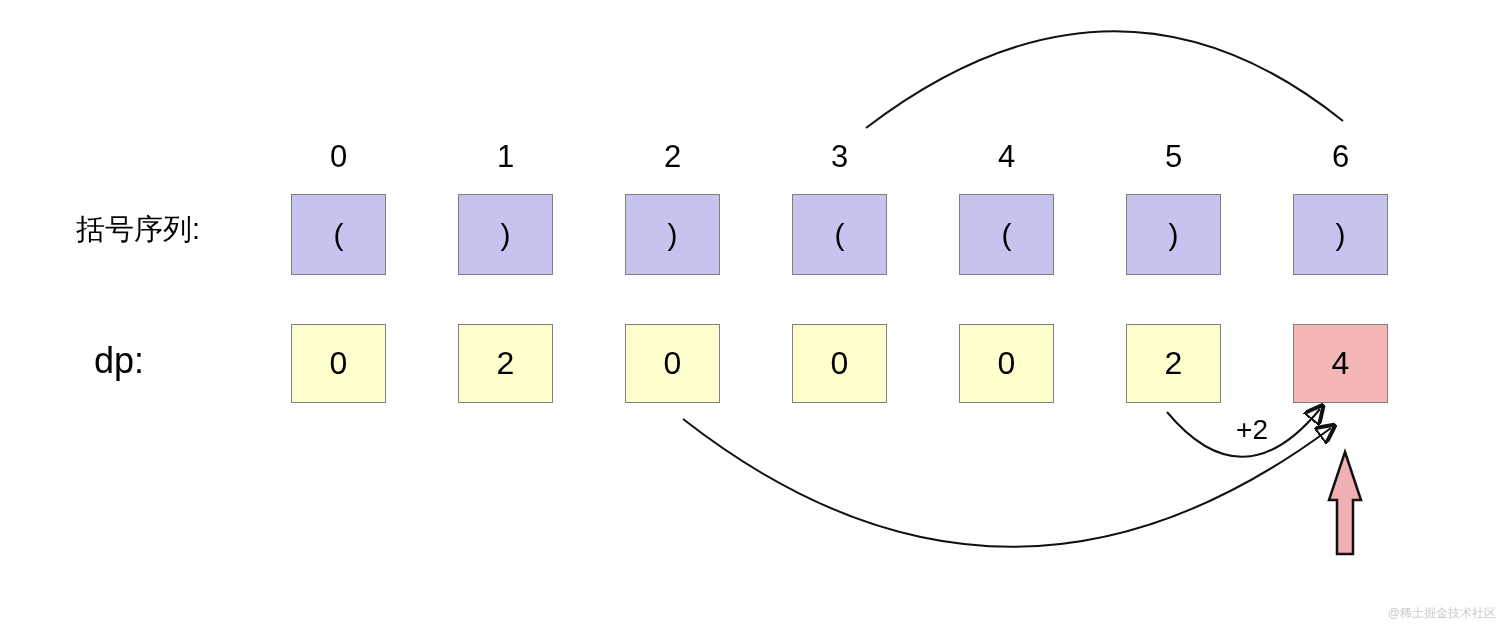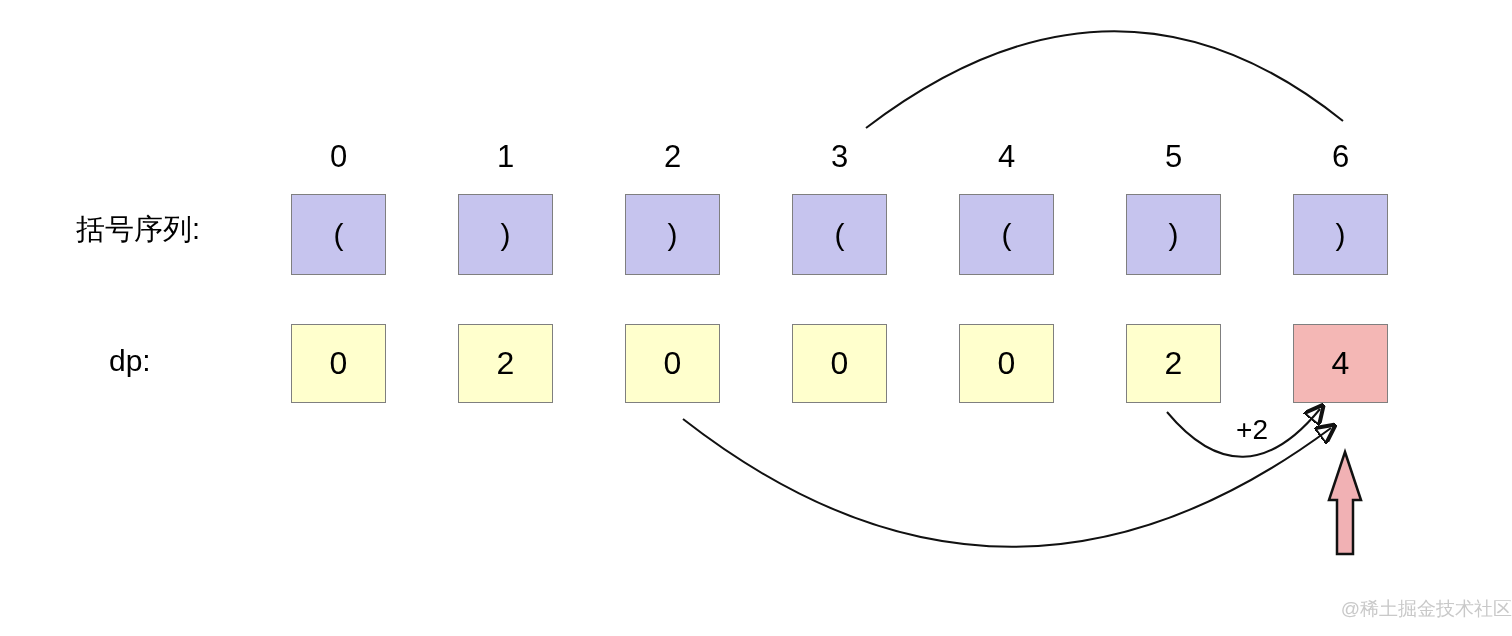--- a/index.html
+++ b/index.html
@@ -40,23 +40,23 @@
     white-space: nowrap;
     z-index: 2;
   }
   .seq-label {
     left: 76px;
     top: 211px;
     font-size: 29px;
     line-height: 36px;
   }
   .dp-label {
-    left: 109px;
+    left: 94px;
     top: 345px;
-    font-size: 30px;
+    font-size: 36px;
     line-height: 32px;
   }
   .col {
     position: absolute;
     top: 0;
     width: 95px;
     height: 636px;
     z-index: 2;
   }
   .idx {
@@ -101,23 +101,23 @@
     left: 1222px;
     top: 414px;
     width: 60px;
     text-align: center;
     font-size: 28px;
     color: #000000;
     z-index: 6;
   }
   .watermark {
     position: absolute;
-    right: 0;
+    right: 16px;
     bottom: 14px;
-    font-size: 19px;
+    font-size: 12px;
     color: var(--watermark, #c9c9c9);
     z-index: 2;
     white-space: nowrap;
     margin-left: 48px;
   }
 </style>
 </head>
 <body>
 
 <div class="canvas">

